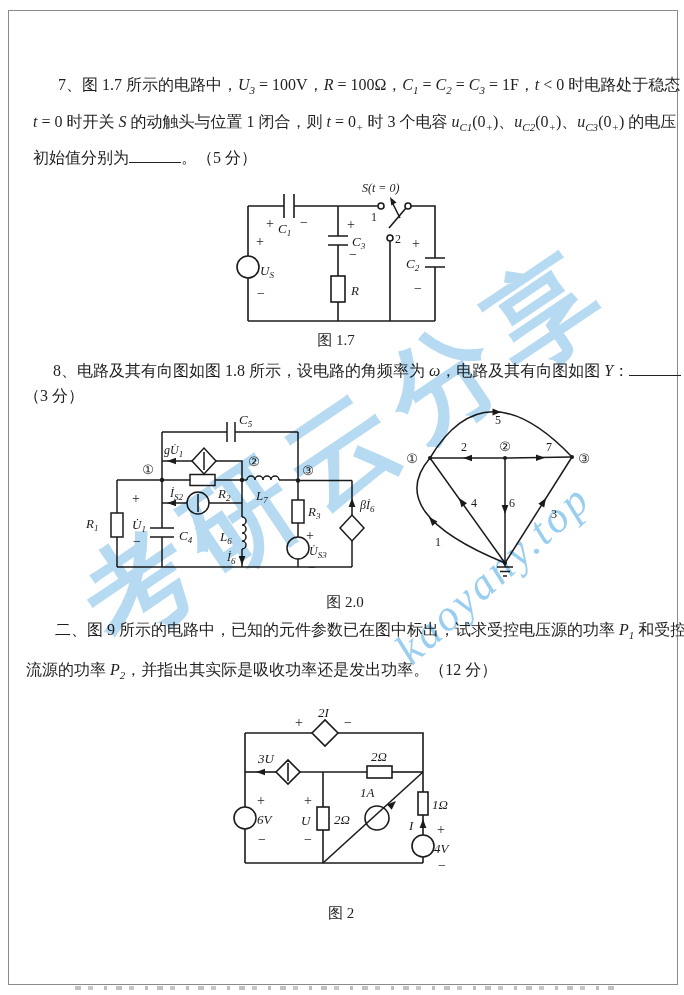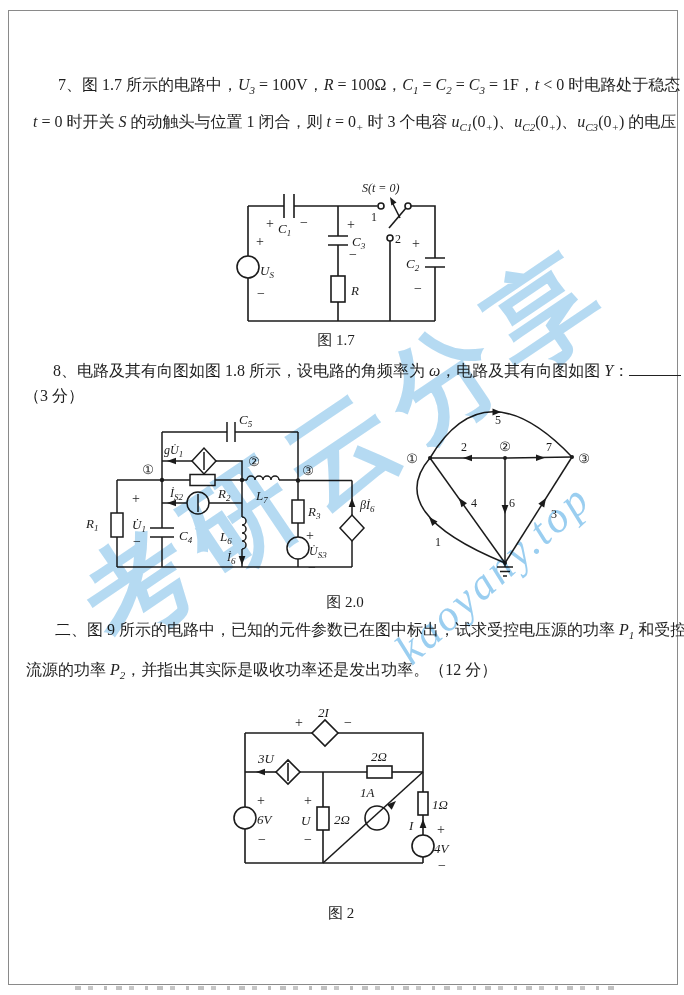--- a/index.html
+++ b/index.html
@@ -31,20 +31,21 @@
          #9a9a9a 13px 18px,transparent 18px 29px,#888 29px 32px,transparent 32px 41px);}
 </style>
 </head>
 <body>
 
 <div id="page">
   <div class="border-frame"></div>
 
   <div class="tline" style="left:58px;top:73px;"><span>7、图 1.7 所示的电路中，</span><span class="v">U</span><sub class="v">3</sub><span> = 100V，</span><span class="v">R</span><span> = 100Ω，</span><span class="v">C</span><sub class="v">1</sub><span> = </span><span class="v">C</span><sub class="v">2</sub><span> = </span><span class="v">C</span><sub class="v">3</sub><span> = 1F，</span><span class="v">t</span><span> &lt; 0 时电路处于稳态，</span></div>
   <div class="tline" style="left:33px;top:110px;"><span class="v">t</span><span> = 0 时开关 </span><span class="v">S</span><span> 的动触头与位置 1 闭合，则 </span><span class="v">t</span><span> = 0</span><sub class="v">+</sub><span> 时 3 个电容 </span><span class="v">u</span><sub class="v">C1</sub><span>(0</span><sub class="v">+</sub><span>)、</span><span class="v">u</span><sub class="v">C2</sub><span>(0</span><sub class="v">+</sub><span>)、</span><span class="v">u</span><sub class="v">C3</sub><span>(0</span><sub class="v">+</sub><span>) 的电压</span></div>
+  <div class="tline" style="left:33px;top:146px;"><span>初始值分别为</span><span class="blank" style="width: 52px;"></span><span>。（5 分）</span></div>
 
   <svg style="position:absolute;left:236px;top:176px;" width="252" height="152" viewBox="0 0 252 152">
     <g stroke="#1b1b1b" stroke-width="1.6" fill="none">
       <path d="M12,30 H48 M58,30 H141.5"></path>
       <path d="M48,18 V42 M58,18 V42"></path>
       <path d="M12,30 V80 M12,102 V145"></path>
       <circle cx="12" cy="91" r="11" fill="#fff"></circle>
       <path d="M102,30 V60 M92,60 H112 M92,69 H112 M102,69 V100"></path>
       <rect x="95" y="100" width="14" height="26"></rect>
       <path d="M102,126 V145"></path>

